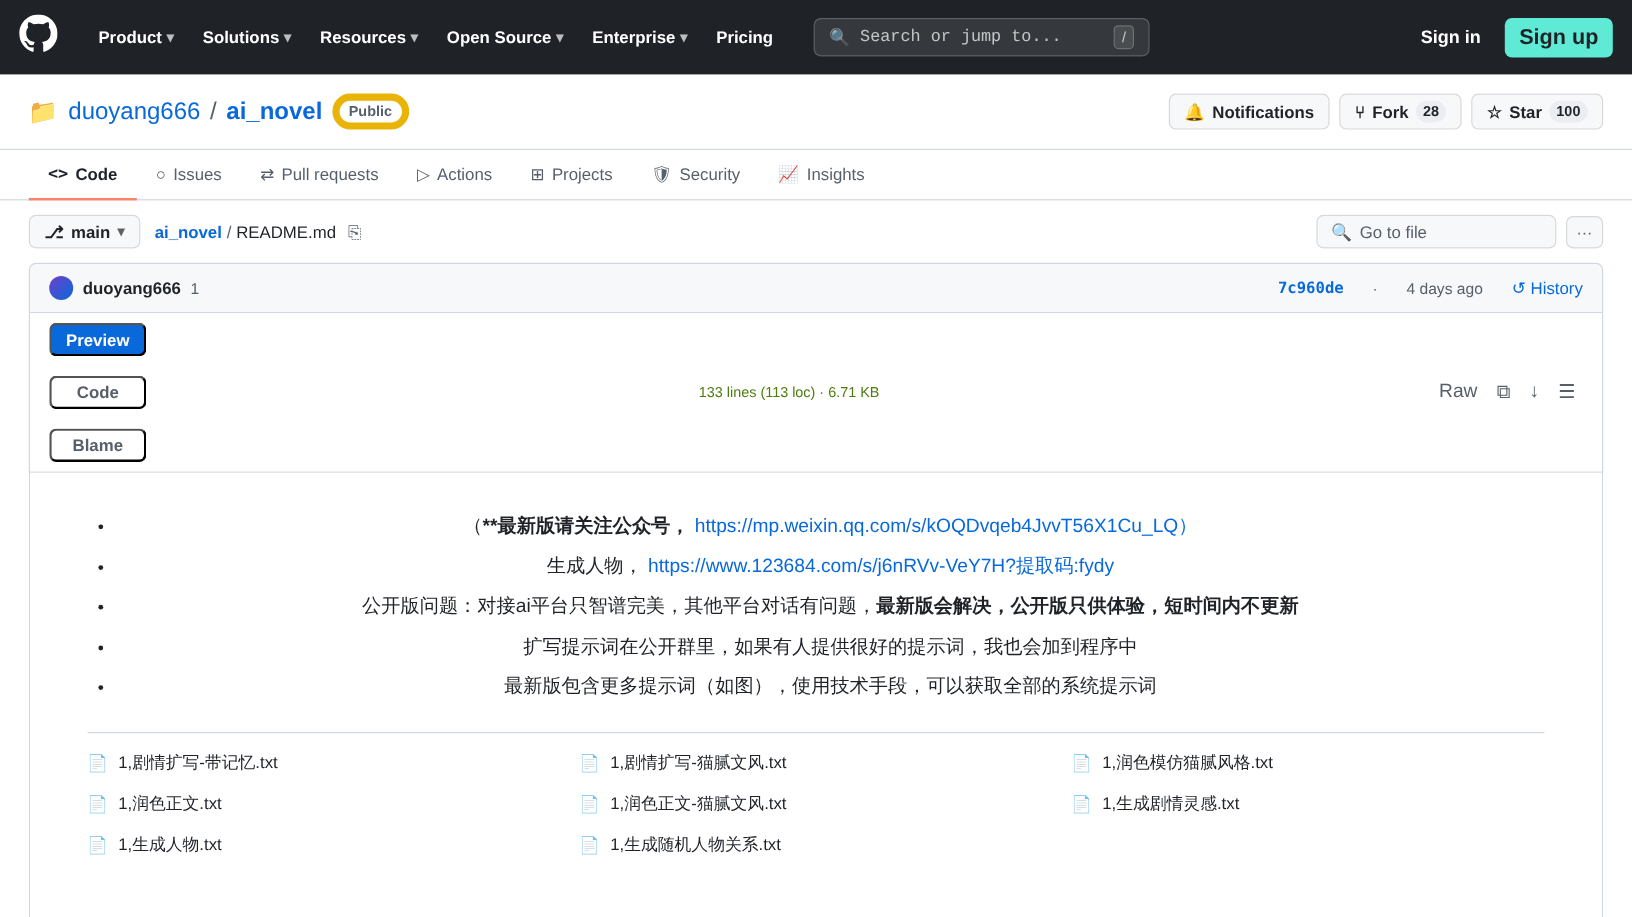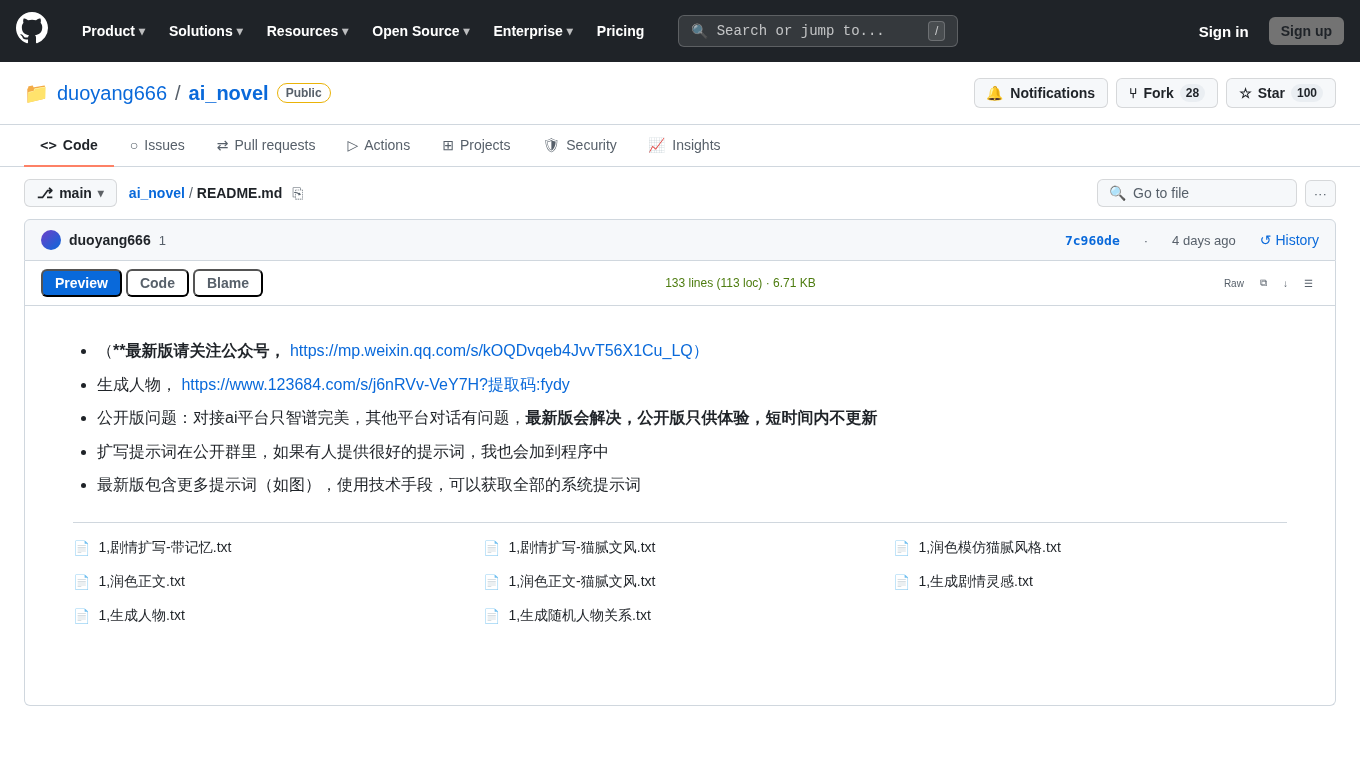--- a/index.html
+++ b/index.html
@@ -8,74 +8,74 @@
     
     .gh-header { display: flex; align-items: center; background: #1f2328; padding: 0 16px; height: 62px; gap: 16px; }
     .gh-logo { color: #fff; font-size: 24px; margin-right: 8px; cursor: pointer; }
     .gh-nav { display: flex; gap: 4px; align-items: center; }
     .gh-nav-item { color: #fff; font-size: 14px; font-weight: 600; padding: 8px 10px; border-radius: 6px; cursor: pointer; display: flex; align-items: center; gap: 4px; white-space: nowrap; }
     .gh-search { flex: 1; max-width: 280px; background: rgba(255,255,255,0.1); border: 1px solid rgba(255,255,255,0.2); border-radius: 6px; padding: 5px 12px; color: #fff; display: flex; align-items: center; gap: 8px; cursor: text; margin: 0 8px; }
     .gh-search-text { color: rgba(255,255,255,0.7); font-size: 14px; flex: 1; font-family: Liberation Mono, monospace; }
     .gh-search-kbd { background: rgba(255,255,255,0.1); border: 1px solid rgba(255,255,255,0.2); border-radius: 4px; padding: 2px 6px; font-size: 12px; color: rgba(255,255,255,0.7); }
     .gh-header-actions { display: flex; gap: 8px; align-items: center; margin-left: auto; }
     .btn-sign-in { color: #fff; background: transparent; border: none; padding: 6px 12px; font-size: 15px; font-weight: 600; cursor: pointer; }
-    .btn-sign-up { background: #737373; color: #1f2328; border: none; border-radius: 6px; padding: 6px 12px; font-size: 14px; font-weight: 600; cursor: pointer; }
+    .btn-sign-up { background: #5eead4; color: #1f2328; border: none; border-radius: 6px; padding: 6px 12px; font-size: 18px; font-weight: 600; cursor: pointer; }
 
     
     .repo-header { border-bottom: 1px solid #d0d7de; padding: 16px 24px; display: flex; align-items: center; justify-content: space-between; }
     .repo-title { display: flex; align-items: center; gap: 8px; font-size: 20px; }
     .repo-owner { color: #0969da; cursor: pointer; }
     .repo-sep { color: #57606a; }
     .repo-name { color: #0969da; font-weight: 700; cursor: pointer; }
-    .badge-public { background: transparent; border: 1px solid #eab308; border-radius: 20px; padding: 2px 8px; font-size: 12px; color: #57606a; font-weight: 600; }
+    .badge-public { background: transparent; border: 6px solid #eab308; border-radius: 20px; padding: 2px 8px; font-size: 12px; color: #57606a; font-weight: 600; }
     .repo-actions { display: flex; gap: 8px; }
     .repo-action-btn { display: flex; align-items: center; gap: 6px; background: #f6f8fa; border: 1px solid rgba(31,35,40,0.15); border-radius: 6px; padding: 5px 12px; font-size: 14px; font-weight: 600; cursor: pointer; color: #1f2328; }
     .repo-action-btn .count { background: #eaeef2; border-radius: 20px; padding: 2px 6px; font-size: 12px; }
 
     
     .tab-nav { display: flex; border-bottom: 1px solid #d0d7de; padding: 0 24px; gap: 0; }
     .tab-item { display: flex; align-items: center; gap: 6px; padding: 12px 16px; font-size: 14px; cursor: pointer; color: #57606a; border-bottom: 2px solid transparent; margin-bottom: -1px; white-space: nowrap; }
     .tab-item.active { color: #1f2328; font-weight: 600; border-bottom-color: #fd8166; }
 
     
     .file-header { display: flex; align-items: center; justify-content: space-between; padding: 12px 24px; gap: 12px; }
     .branch-select { display: flex; align-items: center; background: #f6f8fa; border: 1px solid rgba(31,35,40,0.15); border-radius: 6px; padding: 5px 12px; font-size: 14px; font-weight: 600; cursor: pointer; gap: 6px; }
     .breadcrumb { display: flex; align-items: center; gap: 4px; font-size: 14px; }
     .breadcrumb-link { color: #0969da; cursor: pointer; font-weight: 600; }
     .breadcrumb-sep { color: #57606a; }
-    .breadcrumb-current { font-weight: 700; }
+    .breadcrumb-current { font-weight: 400; }
     .copy-btn { background: none; border: none; cursor: pointer; color: #57606a; font-size: 14px; padding: 2px 6px; }
     .file-header-right { display: flex; align-items: center; gap: 8px; }
     .go-to-file { display: flex; align-items: center; gap: 6px; background: #f6f8fa; border: 1px solid rgba(31,35,40,0.15); border-radius: 6px; padding: 5px 12px; font-size: 14px; cursor: pointer; color: #57606a; min-width: 200px; }
     .more-btn { background: #f6f8fa; border: 1px solid rgba(31,35,40,0.15); border-radius: 6px; padding: 5px 8px; cursor: pointer; color: #57606a; }
 
     
     .commit-info { display: flex; align-items: center; justify-content: space-between; padding: 10px 16px; background: #f6f8fa; border: 1px solid #d0d7de; border-radius: 6px 6px 0 0; margin: 0 24px; }
     .commit-author { display: flex; align-items: center; gap: 8px; }
     .avatar-placeholder { width: 20px; height: 20px; border-radius: 50%; background: linear-gradient(135deg, #6e40c9, #0969da); }
     .commit-username { font-weight: 600; color: #1f2328; cursor: pointer; }
     .commit-count { color: #57606a; font-size: 13px; }
     .commit-right { display: flex; align-items: center; gap: 24px; color: #57606a; font-size: 13px; }
     .commit-hash { color: #0969da; cursor: pointer; font-weight: 600; font-family: monospace; }
     .history-btn { display: flex; align-items: center; gap: 4px; color: #0969da; cursor: pointer; font-size: 14px; }
 
     
     .view-toolbar { display: flex; align-items: center; justify-content: space-between; padding: 8px 16px; border-bottom: 1px solid #d0d7de; margin: 0 24px; background: #fff; border-left: 1px solid #d0d7de; border-right: 1px solid #d0d7de; }
-    .view-tabs { display: flex; gap: 4px; }
+    .view-tabs { display: flex; gap: 16px; flex-direction: column; }
     .view-tab { padding: 4px 12px; font-size: 14px; border-radius: 6px; cursor: pointer; font-weight: 600; }
     .view-tab.active { background: #0969da; color: #fff; }
     .view-tab:not(.active) { color: #57606a; background: transparent; }
     .file-meta { color: #4d7c0f; font-size: 12px; }
     .view-actions { display: flex; gap: 4px; }
-    .view-action-btn { background: none; border: none; cursor: pointer; color: #57606a; padding: 4px 6px; font-size: 10px; border-radius: 4px; }
+    .view-action-btn { background: none; border: none; cursor: pointer; color: #57606a; padding: 4px 6px; font-size: 16px; border-radius: 4px; }
 
     
     .content-area { margin: 0 24px; border: 1px solid #d0d7de; border-top: none; border-radius: 0 0 6px 6px; padding: 32px 48px; min-height: 400px; background: #fff; }
     .readme-title { font-size: 32px; font-weight: 700; margin-bottom: 24px; color: #1f2328; }
-    .readme-list { list-style: disc; padding-left: 24px; margin-bottom: 24px; }
+    .readme-list { list-style: disc; padding-left: 24px; margin-bottom: 24px; text-align: center; }
     .readme-list li { margin-bottom: 8px; line-height: 1.6; font-size: 16px; color: #1f2328; }
     .readme-link { color: #0969da; text-decoration: none; }
     .file-grid { display: grid; grid-template-columns: repeat(3, 1fr); gap: 16px; margin-top: 24px; padding-top: 16px; border-top: 1px solid #d0d7de; }
     .file-item { display: flex; align-items: center; gap: 8px; font-size: 14px; color: #1f2328; }
 
     .chevron { font-size: 12px; opacity: 0.7; }
   </style>
 </head>
 <body>
 

